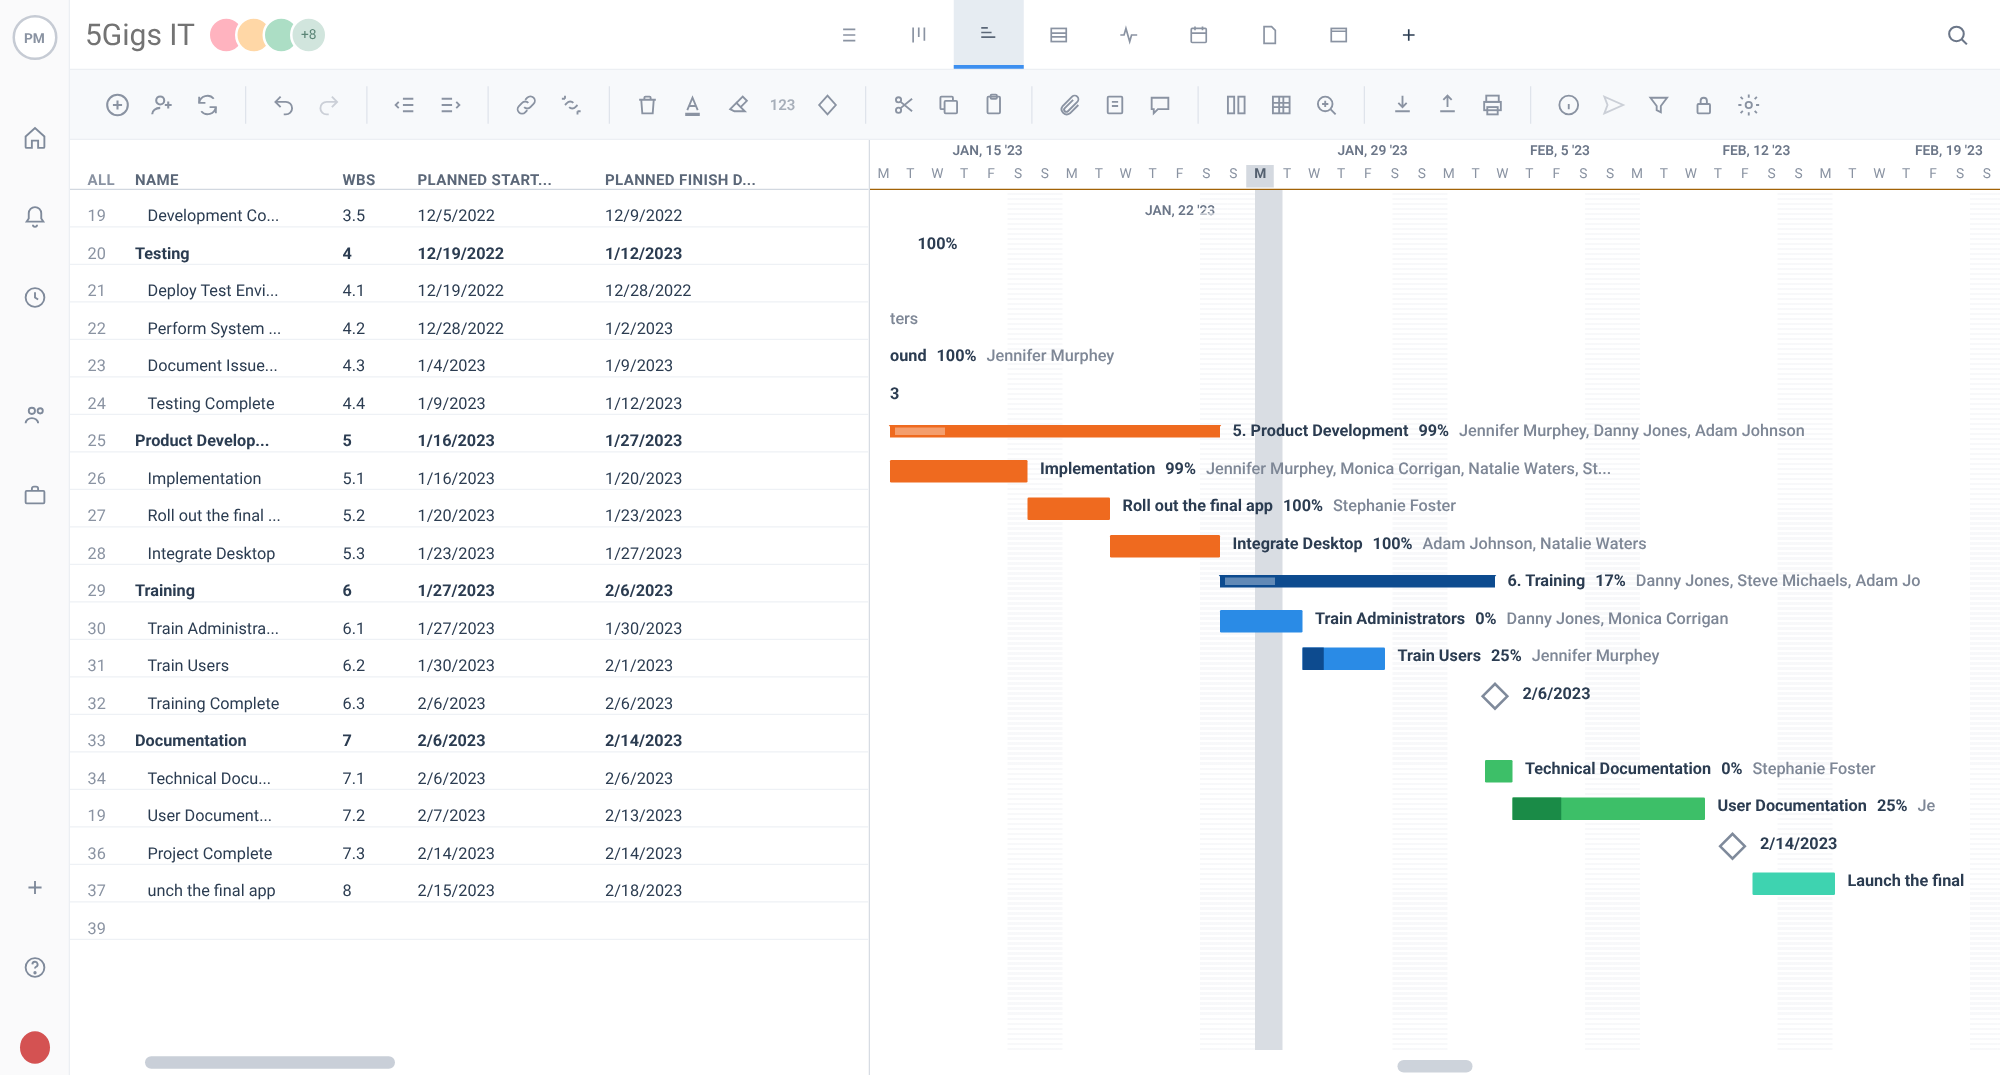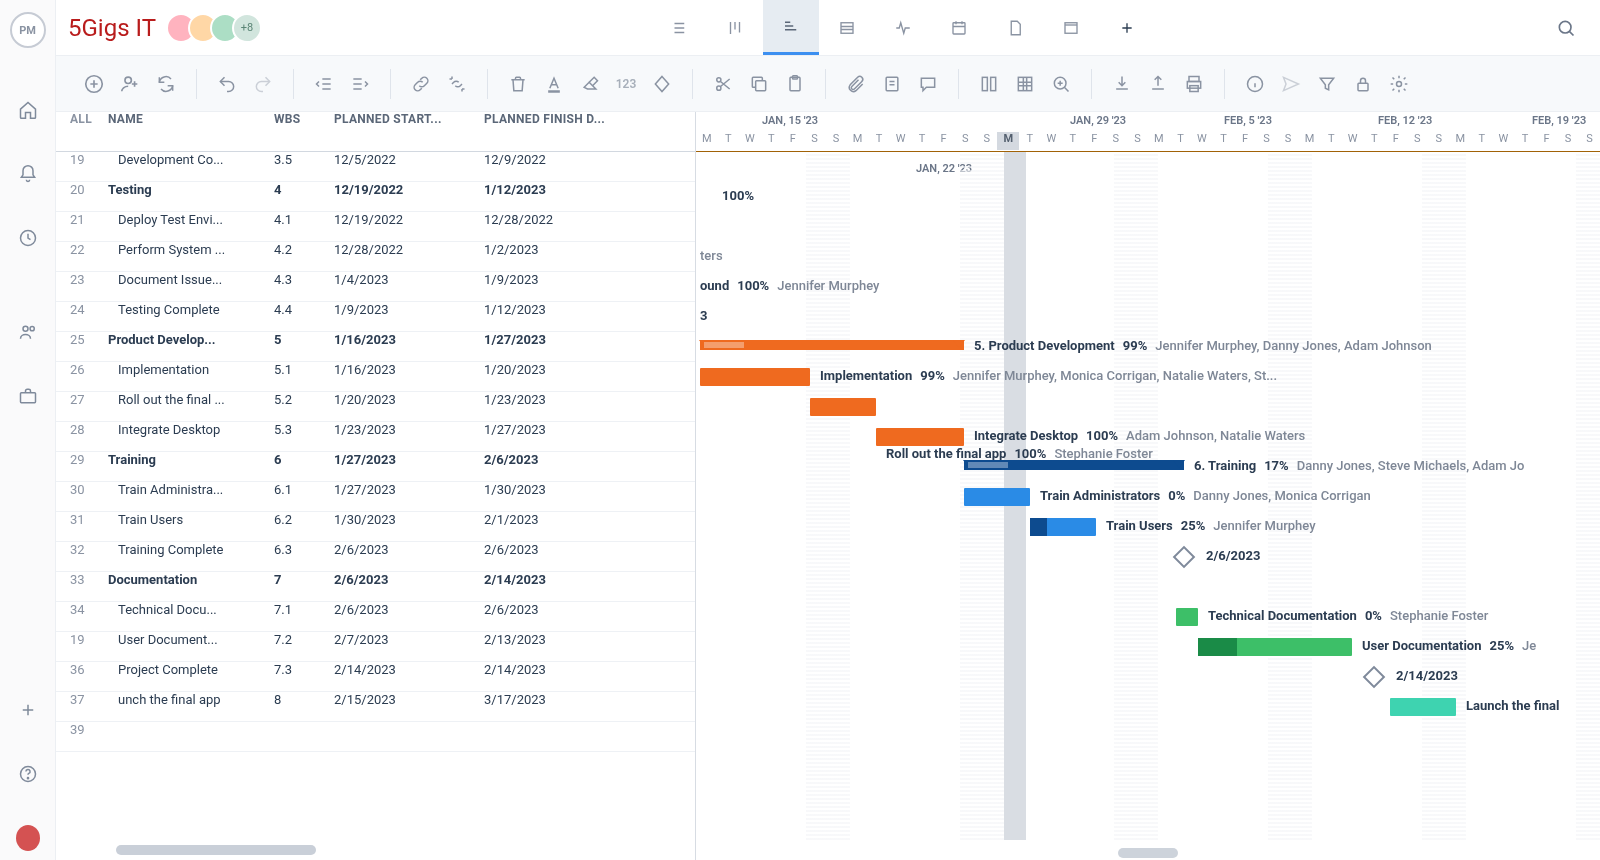--- a/index.html
+++ b/index.html
@@ -9,21 +9,21 @@
 
 .rail { width: 56px; background: #fafafb; border-right: 1px solid #eceff3; display: flex; flex-direction: column; align-items: center; padding-top: 12px; }
 .rail .logo { width: 36px; height: 36px; border-radius: 50%; background: #fff; border: 2px solid #c6cbd4; display:flex; align-items:center; justify-content:center; font-size: 11px; font-weight: 700; color:#8a93a2; margin-bottom: 30px;}
 .rail .rail-icon { width: 24px; height: 24px; margin: 20px 0; display:flex; align-items:center; justify-content:center; color:#7f8a9b; }
 .rail .spacer { flex: 1; }
 
 .main { flex: 1; display: flex; flex-direction: column; }
 
 
 .header { height: 56px; display: flex; align-items: center; padding: 0 12px; border-bottom: 1px solid #eceff3; }
-.title { font-size: 24px; font-weight: 400; color: #b91c1c; margin-right: 18px; }
+.title { font-size: 24px; font-weight: 400; color: #737373; margin-right: 18px; }
 .avatars { display: flex; }
 .avatar { width: 30px; height: 30px; border-radius: 50%; margin-left: -8px; border: 2px solid #fff; background: #ffb3bf; }
 .avatar.a2 { background: #ffd7a6; }
 .avatar.a3 { background: #acdec5; }
 .avatar.more { background: #d1e5dd; font-size: 11px; display:flex; align-items:center; justify-content:center; color:#5b8576;}
 .header-spacer { flex: 1; }
 .tabs { display: flex; align-items: center; height: 100%; }
 .tab { width: 56px; height: 100%; display:flex; align-items:center; justify-content:center; color:#8a93a2; cursor:pointer; }
 .tab.active { background: #e6ecf2; border-bottom: 3px solid #3c8ff0; color:#5b6778; }
 .search-right { width: 44px; display:flex; align-items:center; justify-content:center; color:#6b7688;}
@@ -31,21 +31,21 @@
 
 .toolbar { height: 56px; display: flex; align-items: center; gap: 0; padding: 0 20px; background:#f7f9fb; border-bottom: 1px solid #eceff3;}
 .tool { width: 36px; height: 36px; display:flex; align-items:center; justify-content:center; color:#8a93a2; cursor:pointer; }
 .tool-sep { width: 1px; height: 30px; background: #dfe4eb; margin: 0 12px; }
 .tool.num { font-size: 12px; font-weight: 600; color:#a7afba; }
 
 
 .body { flex: 1; display: flex; overflow: hidden; }
 
 .grid { width: 640px; border-right: 1px solid #d7dce3; display:flex; flex-direction:column; overflow:hidden; }
-.grid-header, .grid-row { display: flex; height: 30px; align-items: flex-start; border-bottom: 1px solid #eef1f5; font-size: 13px; }
+.grid-header, .grid-row { display: flex; height: 30px; align-items: flex-end; border-bottom: 1px solid #eef1f5; font-size: 13px; }
 .grid-header { height: 40px; font-size: 12px; font-weight: 700; color:#5b6778; border-bottom: 1px solid #d2d8e0; letter-spacing: .3px;}
 .col-id { width: 48px; padding-left: 14px; color:#8a93a2; }
 .col-name { width: 170px; padding-left: 4px; overflow: hidden; text-overflow: ellipsis; white-space: nowrap; }
 .col-wbs { width: 60px; }
 .col-start { width: 150px; }
 .col-finish { width: 160px; position: relative;}
 .bold { font-weight: 700; color:#2b3c51;}
 .grid-body { flex:1; overflow: hidden; }
 .grid-row.selected .col-finish { border: 1px solid #4a99ef; background:#f2f8ff; }
 .cal-icon-cell { position:absolute; right: 8px; top: 50%; transform: translateY(-50%); color:#9aa3b1;}
@@ -53,21 +53,21 @@
 .hsbar { height: 10px; width: 200px; background:#c9cfd8; border-radius: 6px;}
 
 
 .gantt { flex: 1; position: relative; overflow: hidden; background: #fff; }
 .timescale { height: 40px; border-bottom: 1px solid #a16207; position: relative; font-size: 11px; color:#6b7688; }
 .week-label { position: absolute; top: 2px; font-weight: 600; }
 .day-row { position: absolute; top: 20px; left: 0; right: 0; height: 18px; display:flex; }
 .day { width: 22px; text-align: center; color:#8a93a2;}
 .day.hi { background: #d4d9e0; color:#54606f; font-weight: 700; }
 .gantt-body { position: absolute; top: 40px; left: 0; right: 0; bottom: 20px; }
-.gantt-row { position: absolute; left: 4px; right: 0; height: 30px; }
+.gantt-row { position: absolute; left: 16px; right: 0; height: 30px; }
 .weekend-col { position: absolute; top: 0; bottom: 0; background: repeating-linear-gradient(0deg, #f3f4f7 0, #f3f4f7 2px, transparent 2px, transparent 4px); opacity:.6;}
 .today-col { position: absolute; top: 0; bottom: 0; background: #d9dde3; width:22px;}
 .bar { position: absolute; height: 18px; top: 6px; border-radius: 1px; }
 .summary-bar { height: 10px; top: 8px; position: absolute; }
 .summary-bar .cap-l, .summary-bar .cap-r { position:absolute; top:0; width:0; height:0; border-left:6px solid transparent; border-right:6px solid transparent; }
 .bar-label { position:absolute; top: 6px; font-size: 13px; white-space: nowrap; display:flex; align-items:center; gap:8px;}
 .bar-label .task-name { font-weight:700; }
 .bar-label .pct { font-weight:700; }
 .bar-label .assn { color:#7e8796; font-weight:500;}
 .diamond { position:absolute; width:16px; height:16px; transform: rotate(45deg); border:2px solid #7f8a9b; top:7px; background:#fff;}
@@ -528,21 +528,21 @@
               <div class="col-name " style="padding-left:14px">Project Complete</div>
               <div class="col-wbs ">7.3</div>
               <div class="col-start ">2/14/2023</div>
               <div class="col-finish ">2/14/2023</div>
             </div>
             <div class="grid-row">
               <div class="col-id">37</div>
               <div class="col-name " style="padding-left:14px">unch the final app</div>
               <div class="col-wbs ">8</div>
               <div class="col-start ">2/15/2023</div>
-              <div class="col-finish ">3/17/2023</div>
+              <div class="col-finish ">2/18/2023</div>
             </div>
             <div class="grid-row">
               <div class="col-id">39</div>
               <div class="col-name " style="padding-left:14px"></div>
               <div class="col-wbs "></div>
               <div class="col-start "></div>
               <div class="col-finish "></div>
             </div>
           </div>
         <div class="hscroll">
@@ -654,21 +654,21 @@
             <div class="gantt-row" style="top: 210px;">
               <div class="bar" style="left: 0px; width: 110px; background: rgb(239, 106, 31);"></div>
               <div class="bar-label" style="left: 120px;">
                 <span class="task-name">Implementation</span>
                 <span class="pct">99%</span>
                 <span class="assn">Jennifer Murphey, Monica Corrigan, Natalie Waters, St...</span>
               </div>
             </div>
             <div class="gantt-row" style="top: 240px;">
               <div class="bar" style="left: 110px; width: 66px; background: rgb(239, 106, 31);"></div>
-              <div class="bar-label" style="left: 186px; margin-top: 48px;">
+              <div class="bar-label" style="left: 186px;">
                 <span class="task-name">Roll out the final app</span>
                 <span class="pct">100%</span>
                 <span class="assn">Stephanie Foster</span>
               </div>
             </div>
             <div class="gantt-row" style="top: 270px;">
               <div class="bar" style="left: 176px; width: 88px; background: rgb(239, 106, 31);"></div>
               <div class="bar-label" style="left: 274px;">
                 <span class="task-name">Integrate Desktop</span>
                 <span class="pct">100%</span>

